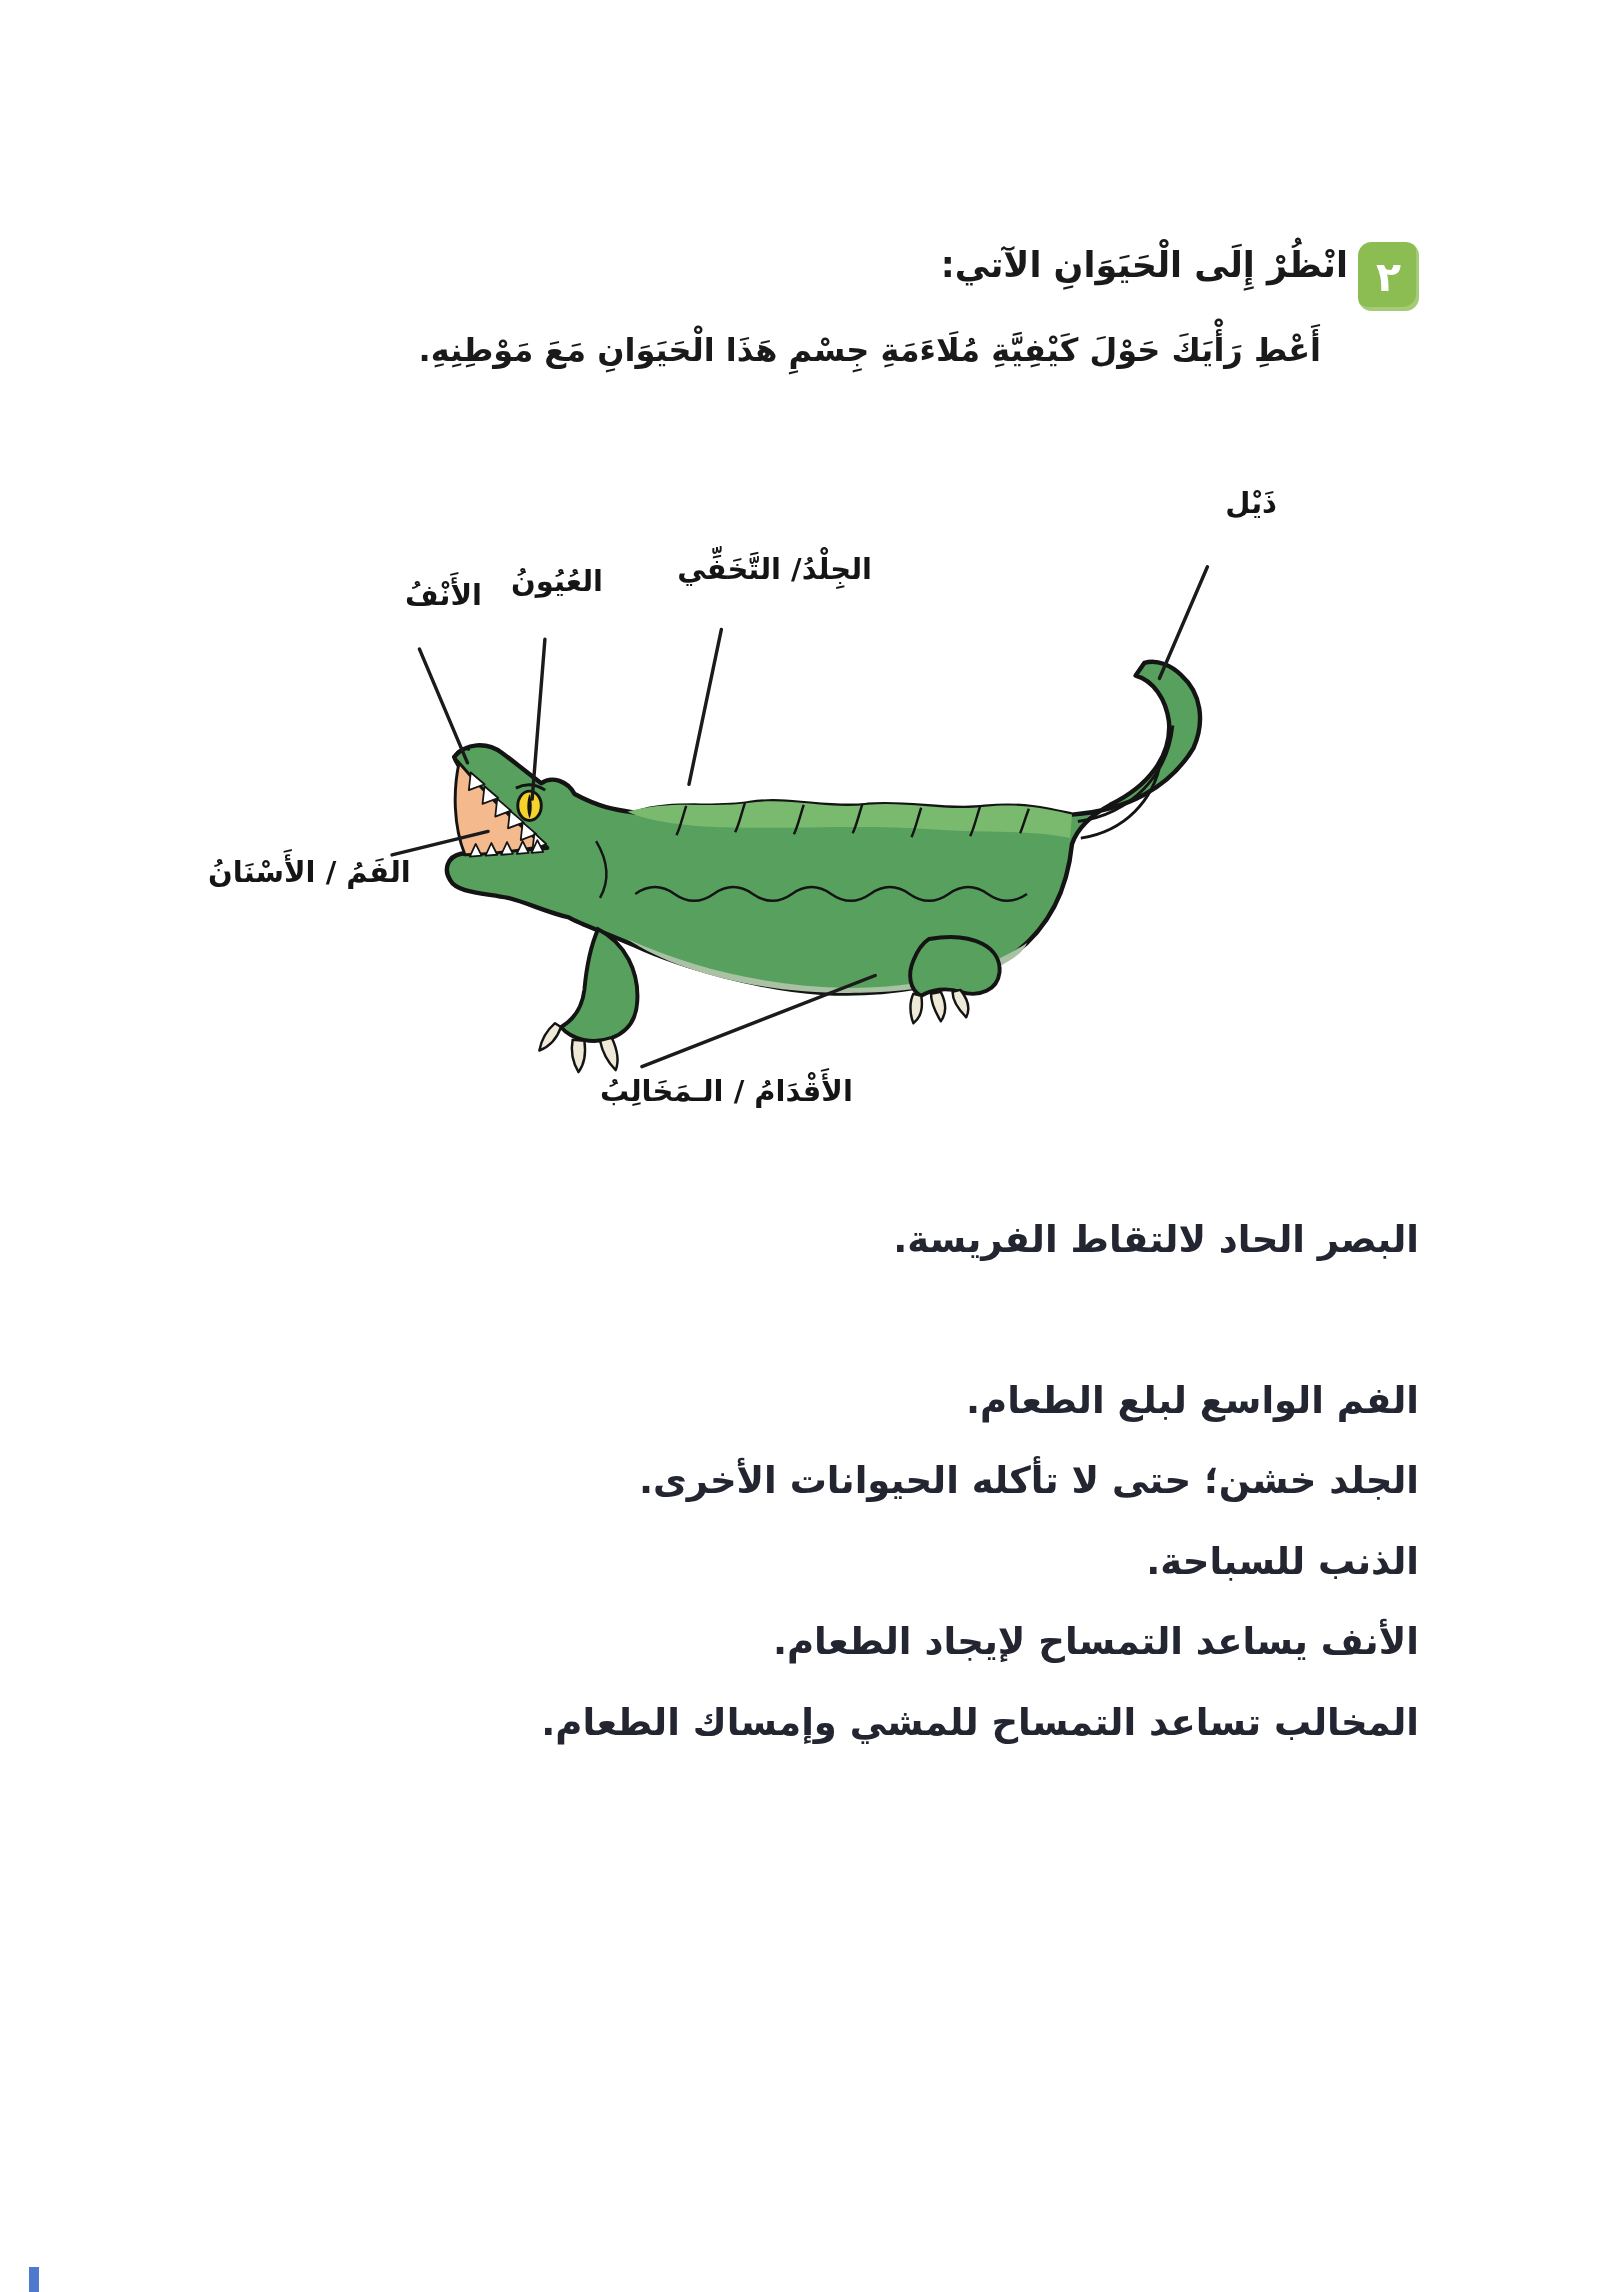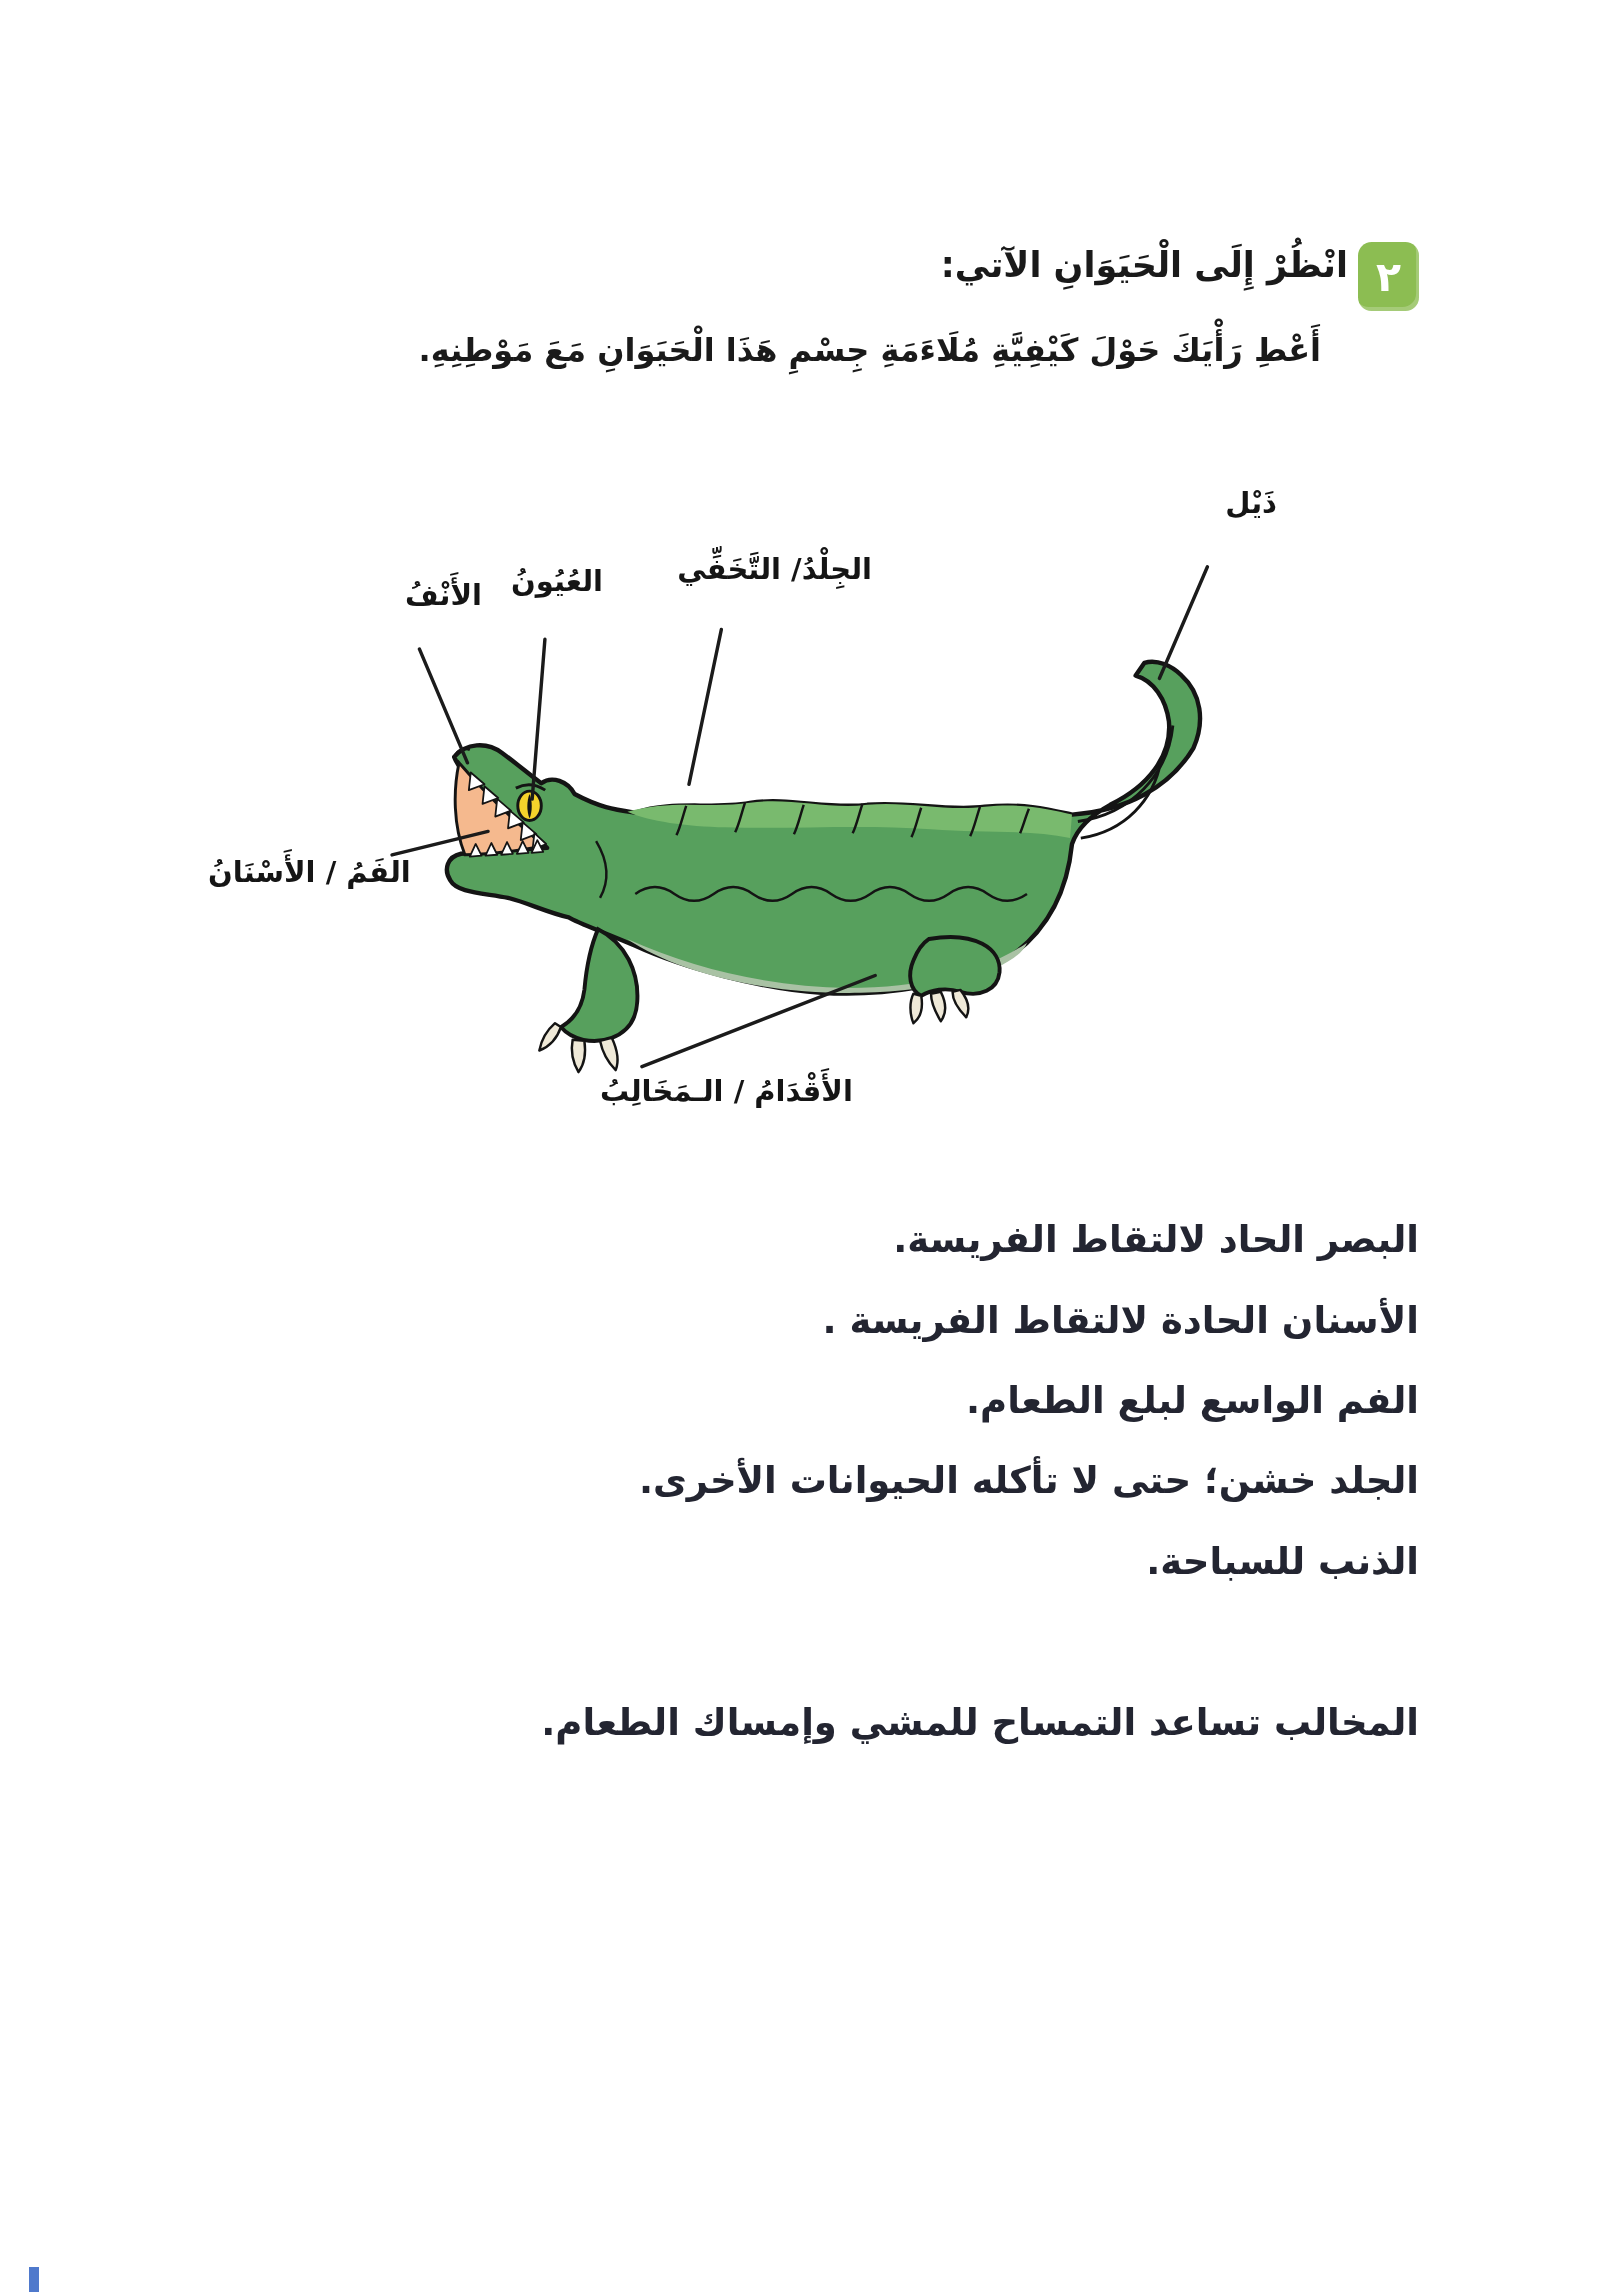--- a/index.html
+++ b/index.html
@@ -159,22 +159,22 @@
   </svg>
 
   <div class="dlabel tail">ذَيْل</div>
   <div class="dlabel skin">الجِلْدُ/ التَّخَفِّي</div>
   <div class="dlabel eyes">العُيُونُ</div>
   <div class="dlabel nose">الأَنْفُ</div>
   <div class="dlabel mouth">الفَمُ / الأَسْنَانُ</div>
   <div class="dlabel feet">الأَقْدَامُ / الـمَخَالِبُ</div>
 
   <div class="answer" style="top:1218px;">البصر الحاد لالتقاط الفريسة.</div>
-  <div class="answer" style="top:1299px;">الأسنان الحادة لالتقاط الفريسة .</div>
   <div class="answer" style="top:1459px;">الجلد خشن؛ حتى لا تأكله الحيوانات الأخرى.</div>
   <div class="answer" style="top:1379px;">الفم الواسع لبلع الطعام.</div>
   <div class="answer" style="top:1540px;">الذنب للسباحة.</div>
+  <div class="answer" style="top:1620px;">الأنف يساعد التمساح لإيجاد الطعام.</div>
   <div class="answer" style="top:1701px;">المخالب تساعد التمساح للمشي وإمساك الطعام.</div>
 
   <div class="footer-mark"></div>
 
 </div>
 
 
 </body></html>

